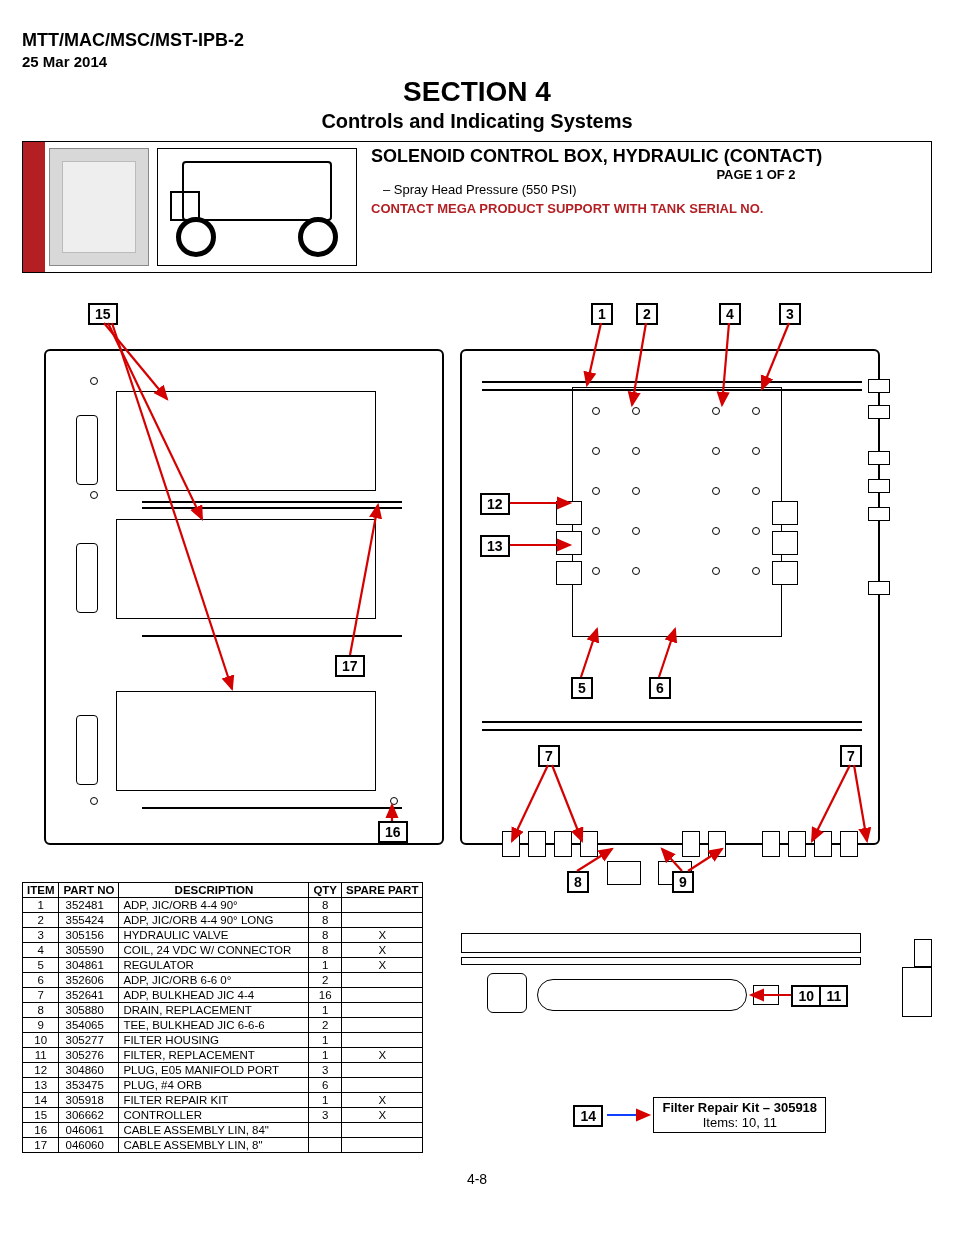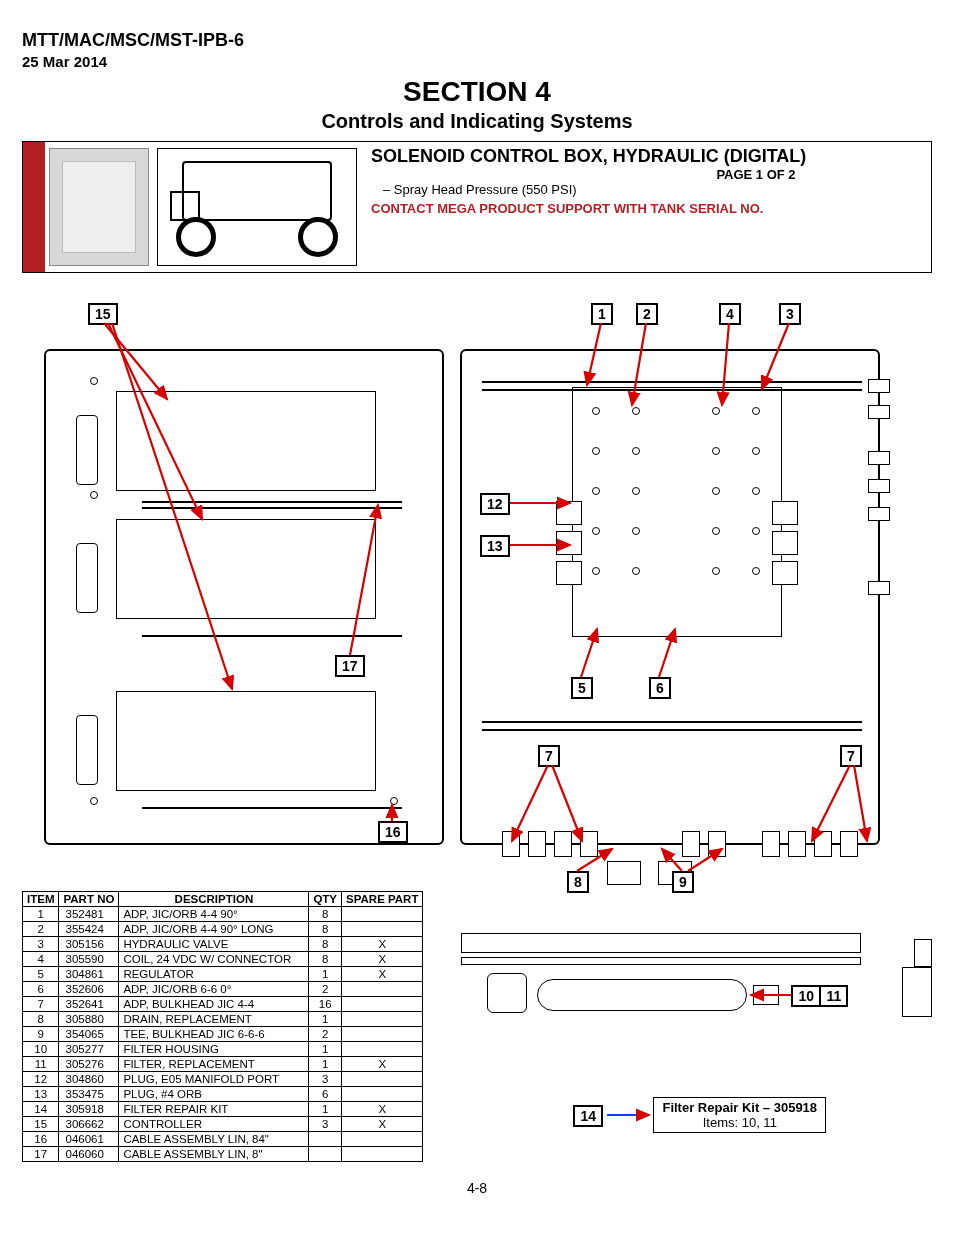--- a/index.html
+++ b/index.html
@@ -40,53 +40,53 @@
 
   .panel { position:absolute; border:2.5px solid #000; border-radius:6px; background:#fff; }
   .panel.left  { left:22px;  top:60px; width:400px; height:496px; }
   .panel.right { left:438px; top:60px; width:420px; height:496px; }
   .comp  { position:absolute; border:1.5px solid #000; background:#fff; }
   .dot   { position:absolute; width:8px; height:8px; border:1.5px solid #000; border-radius:50%; }
   .hline,.vline { position:absolute; background:#000; }
   .hline { height:1.5px; }
 
   
-  table.parts { border-collapse: collapse; margin-top: 12px; font-size: 11.5px; }
+  table.parts { border-collapse: collapse; margin-top: 3px; font-size: 11.5px; }
   table.parts th, table.parts td { border:1px solid #000; padding:1px 4px; }
   table.parts th { font-weight:bold; text-align:center; }
   table.parts td:nth-child(1), table.parts td:nth-child(4), table.parts td:nth-child(5){ text-align:center;}
   table.parts td:nth-child(2){ text-align:left; padding-left:6px;}
   table.parts td:nth-child(3){ text-align:left; }
 
   .lower { display:flex; gap:30px; align-items:flex-start; }
   .filterdiag { flex:1; position:relative; height:270px; }
   .filterbox { position:absolute; border:1.5px solid #000; }
   .frk { border:1.5px solid #000; padding:2px 8px; }
   .frk-title{ font-weight:bold;text-align:center;}
   .pagefoot { text-align:center; margin-top:18px; font-size:14px;}
 </style>
 </head>
 <body>
 
-<div class="hdr1">MTT/MAC/MSC/MST-IPB-6</div>
+<div class="hdr1">MTT/MAC/MSC/MST-IPB-2</div>
 <div class="hdr2">25 Mar 2014</div>
 <div class="sec-title">SECTION 4</div>
 <div class="sec-sub">Controls and Indicating Systems</div>
 
 <div class="topbox">
   <div class="redbar"></div>
   <div class="photo"></div>
   <div class="truck">
     <div class="body"></div>
       <div class="cab"></div>
       <div class="w1"></div>
       <div class="w2"></div>
   </div>
   <div class="topinfo">
-    <h3>SOLENOID CONTROL BOX, HYDRAULIC (DIGITAL)</h3>
+    <h3>SOLENOID CONTROL BOX, HYDRAULIC (CONTACT)</h3>
     <div class="pg">PAGE 1 OF 2</div>
     <ul>
       <li>Spray Head Pressure (550 PSI)</li>
     </ul>
     <div class="contact">CONTACT MEGA PRODUCT SUPPORT WITH TANK SERIAL NO.</div>
   </div>
 </div>
 
 <div class="diagram-wrap">
 

